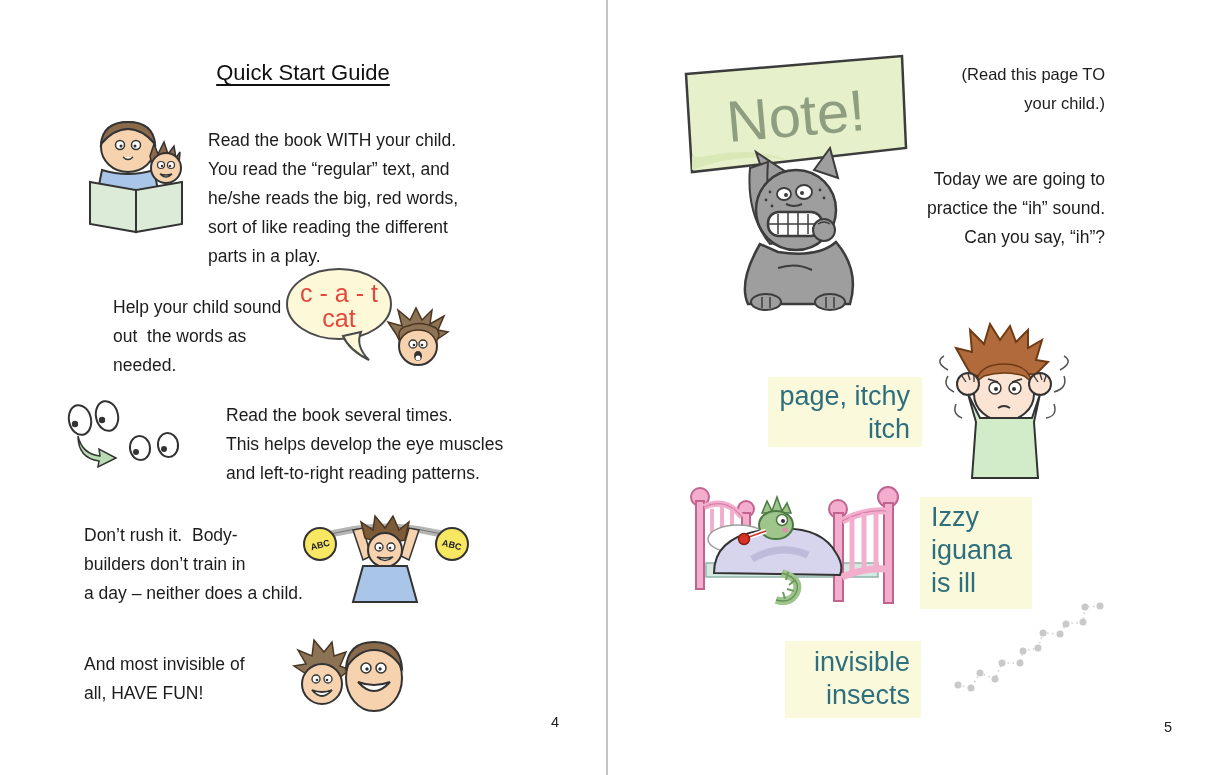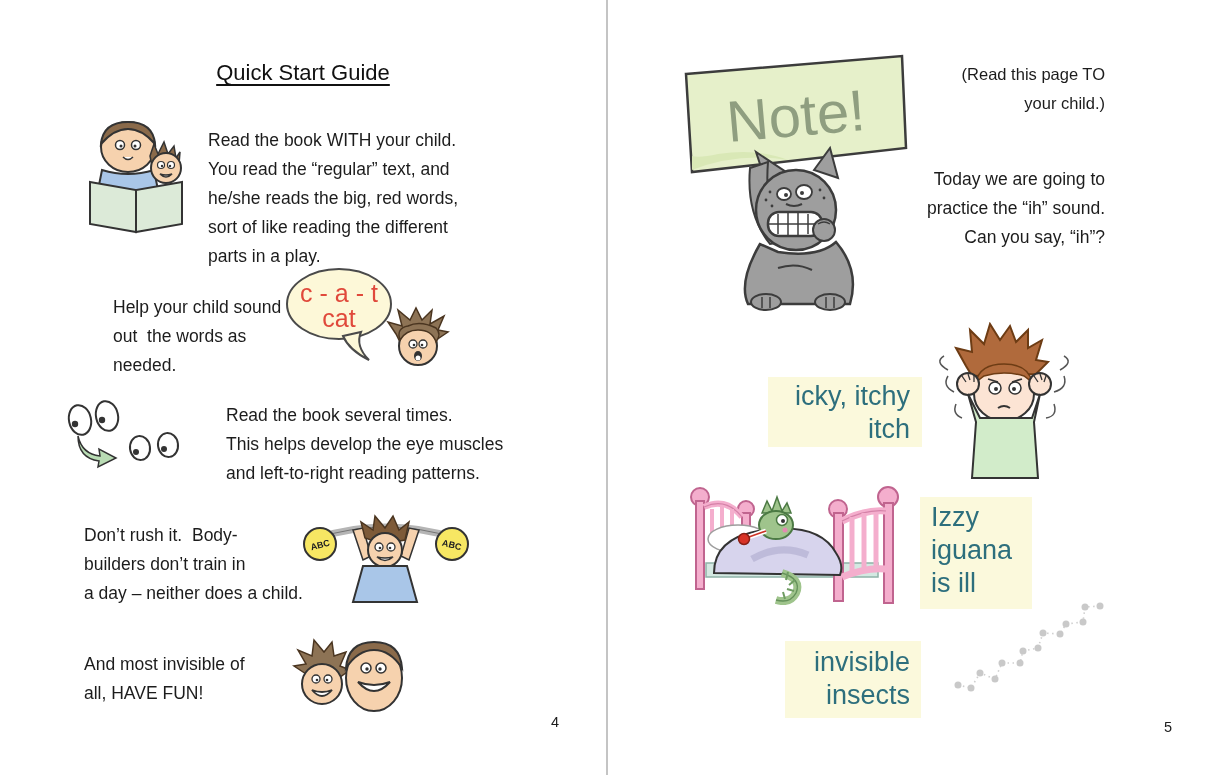--- a/index.html
+++ b/index.html
@@ -193,21 +193,21 @@
       <line x1="60" y1="57" x2="70" y2="60" stroke="#333" stroke-width="1.8"></line>
       <line x1="94" y1="57" x2="84" y2="60" stroke="#333" stroke-width="1.8"></line>
       <path d="M70,86 Q76,82 82,86" fill="none" stroke="#333" stroke-width="2"></path>
       <circle cx="40" cy="62" r="11" fill="#fce4d4" stroke="#333" stroke-width="2"></circle>
       <circle cx="112" cy="62" r="11" fill="#fce4d4" stroke="#333" stroke-width="2"></circle>
       <path d="M34,54 L38,60 M40,52 L42,58 M46,53 L46,60" stroke="#333" stroke-width="1.3" fill="none"></path>
       <path d="M106,54 L110,60 M112,52 L114,58 M118,54 L116,60" stroke="#333" stroke-width="1.3" fill="none"></path>
       <path d="M40,72 L48,100 L44,156 L110,156 L106,100 L112,72 L104,96 L52,96 Z" fill="#d2ecca" stroke="#333" stroke-width="2"></path>
     </svg>
 
-    <div class="abs hl" style="left:160px;top:377px;width:154px;height:70px;text-align:right;padding:3px 12px 0 0;">icky, itchy
+    <div class="abs hl" style="left:160px;top:377px;width:154px;height:70px;text-align:right;padding:3px 12px 0 0;">page, itchy
 itch</div>
 
     <svg class="abs" style="left:78px;top:483px;" width="215" height="122" viewBox="0 0 215 122">
       <rect x="20" y="80" width="172" height="14" fill="#d4e9e2" stroke="#8fb3a8" stroke-width="1.5"></rect>
       <circle cx="14" cy="14" r="9" fill="#f4aecd" stroke="#c0648f" stroke-width="2"></circle>
       <rect x="10" y="18" width="8" height="88" fill="#f4aecd" stroke="#c0648f" stroke-width="2"></rect>
       <circle cx="60" cy="26" r="8" fill="#f4aecd" stroke="#c0648f" stroke-width="2"></circle>
       <rect x="56" y="30" width="8" height="60" fill="#f4aecd" stroke="#c0648f" stroke-width="2"></rect>
       <path d="M18,24 Q40,14 56,34" fill="none" stroke="#f4aecd" stroke-width="6"></path>
       <path d="M18,24 Q40,14 56,34" fill="none" stroke="#c0648f" stroke-width="1.2" opacity=".6"></path>

